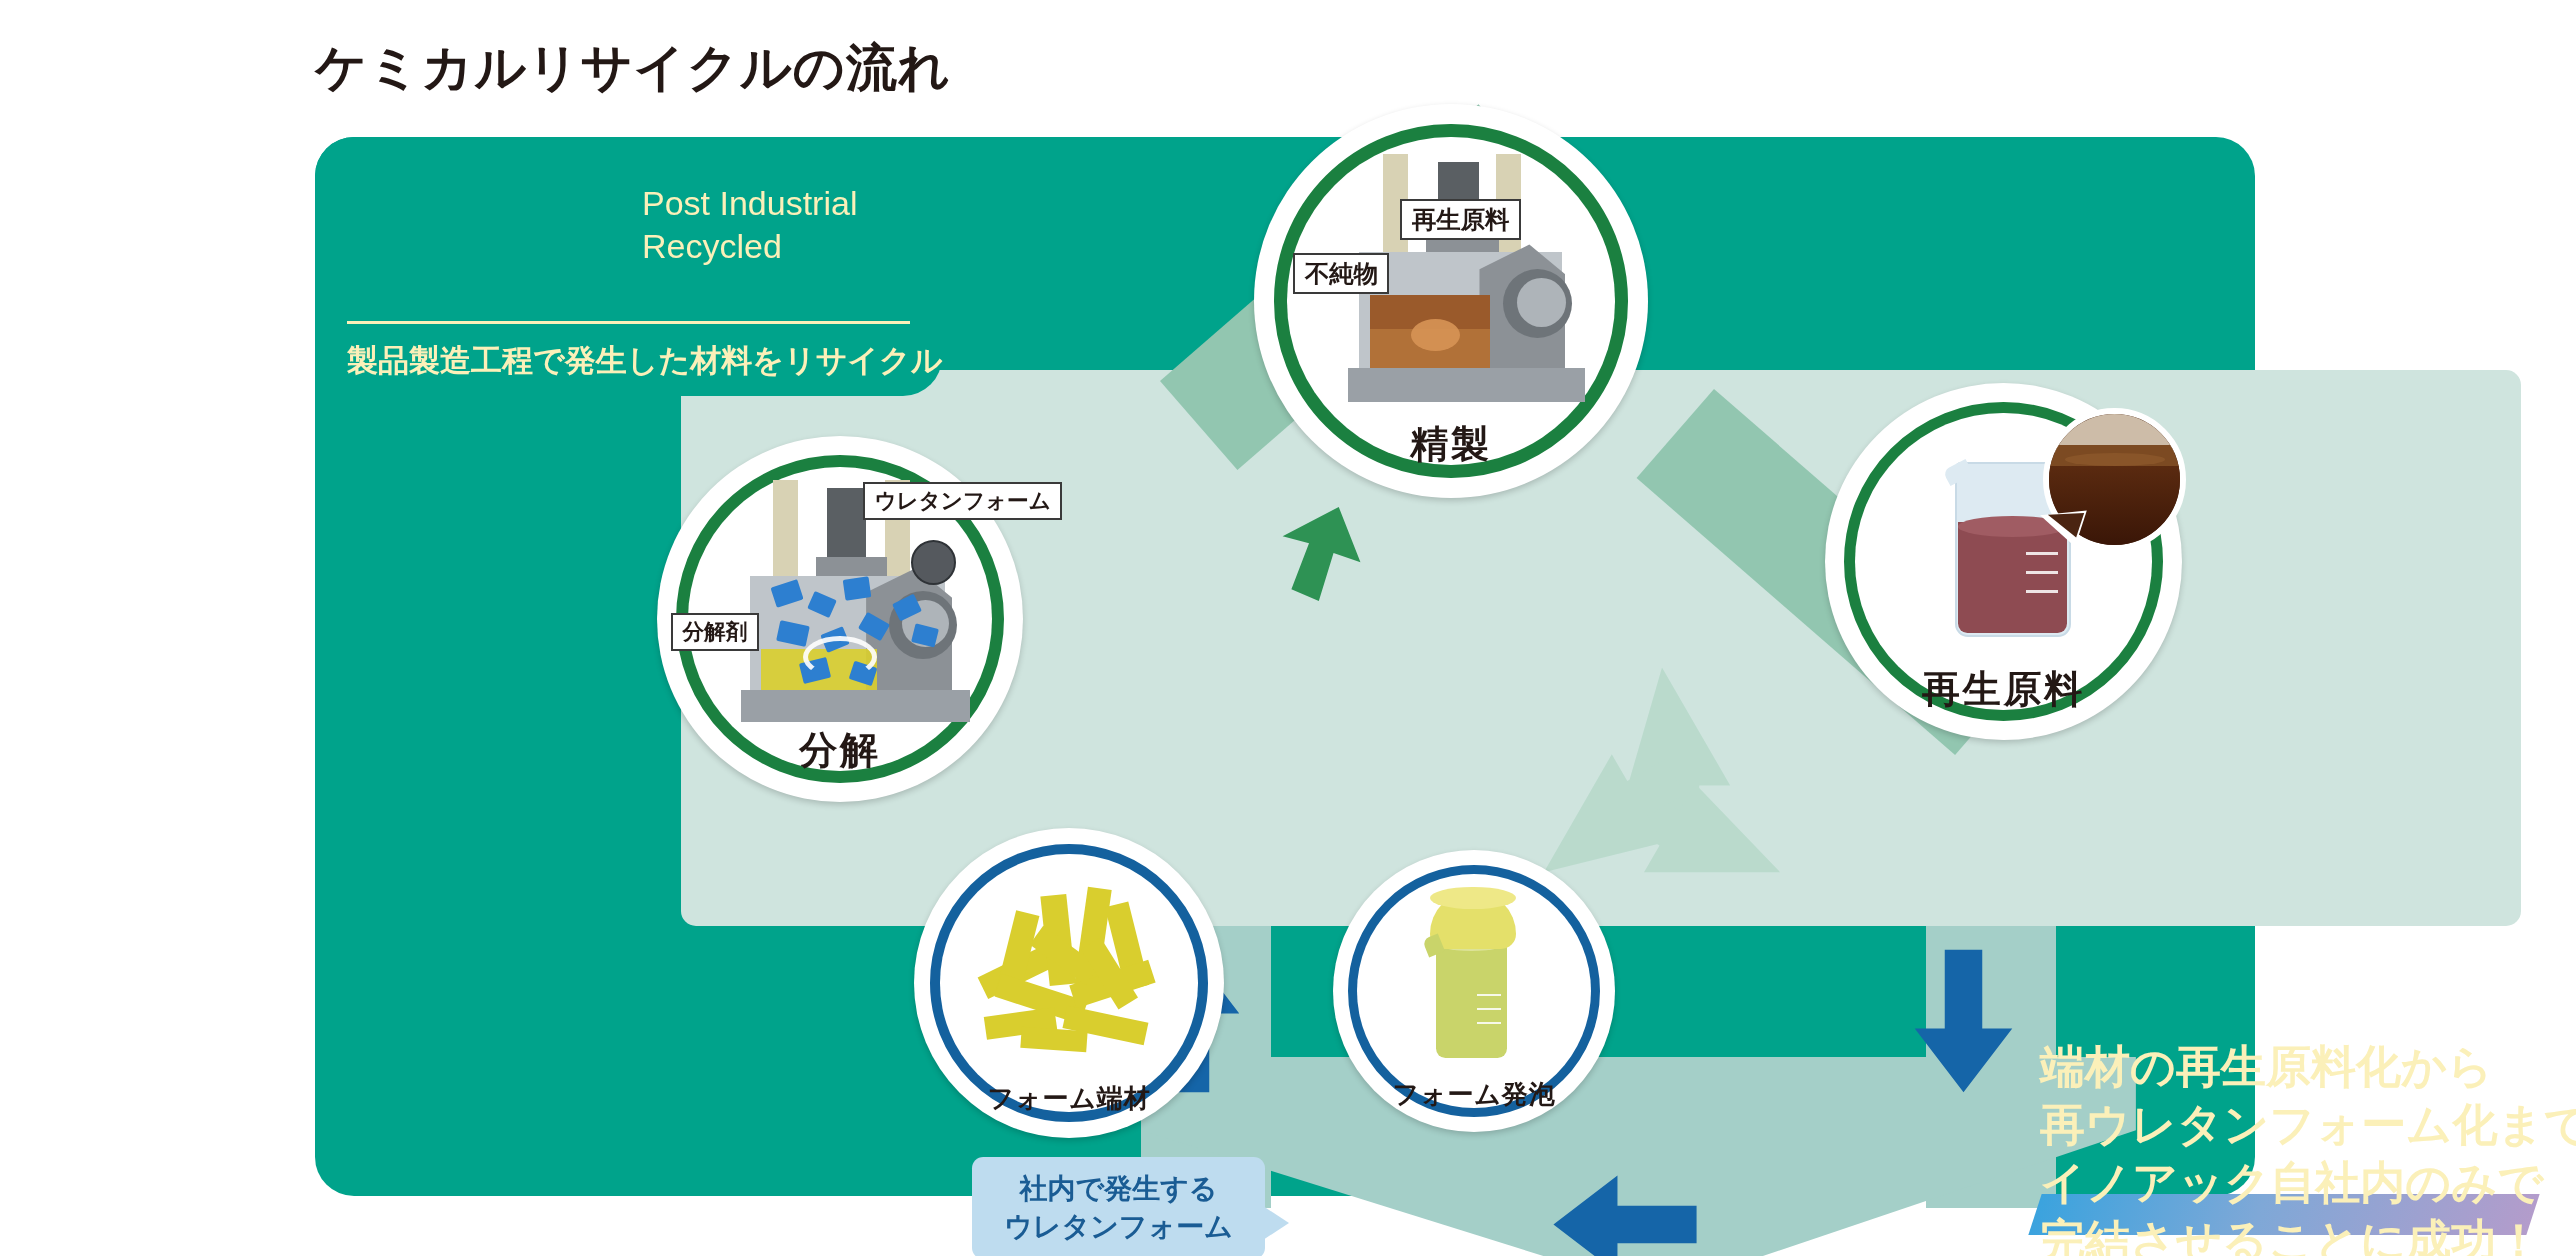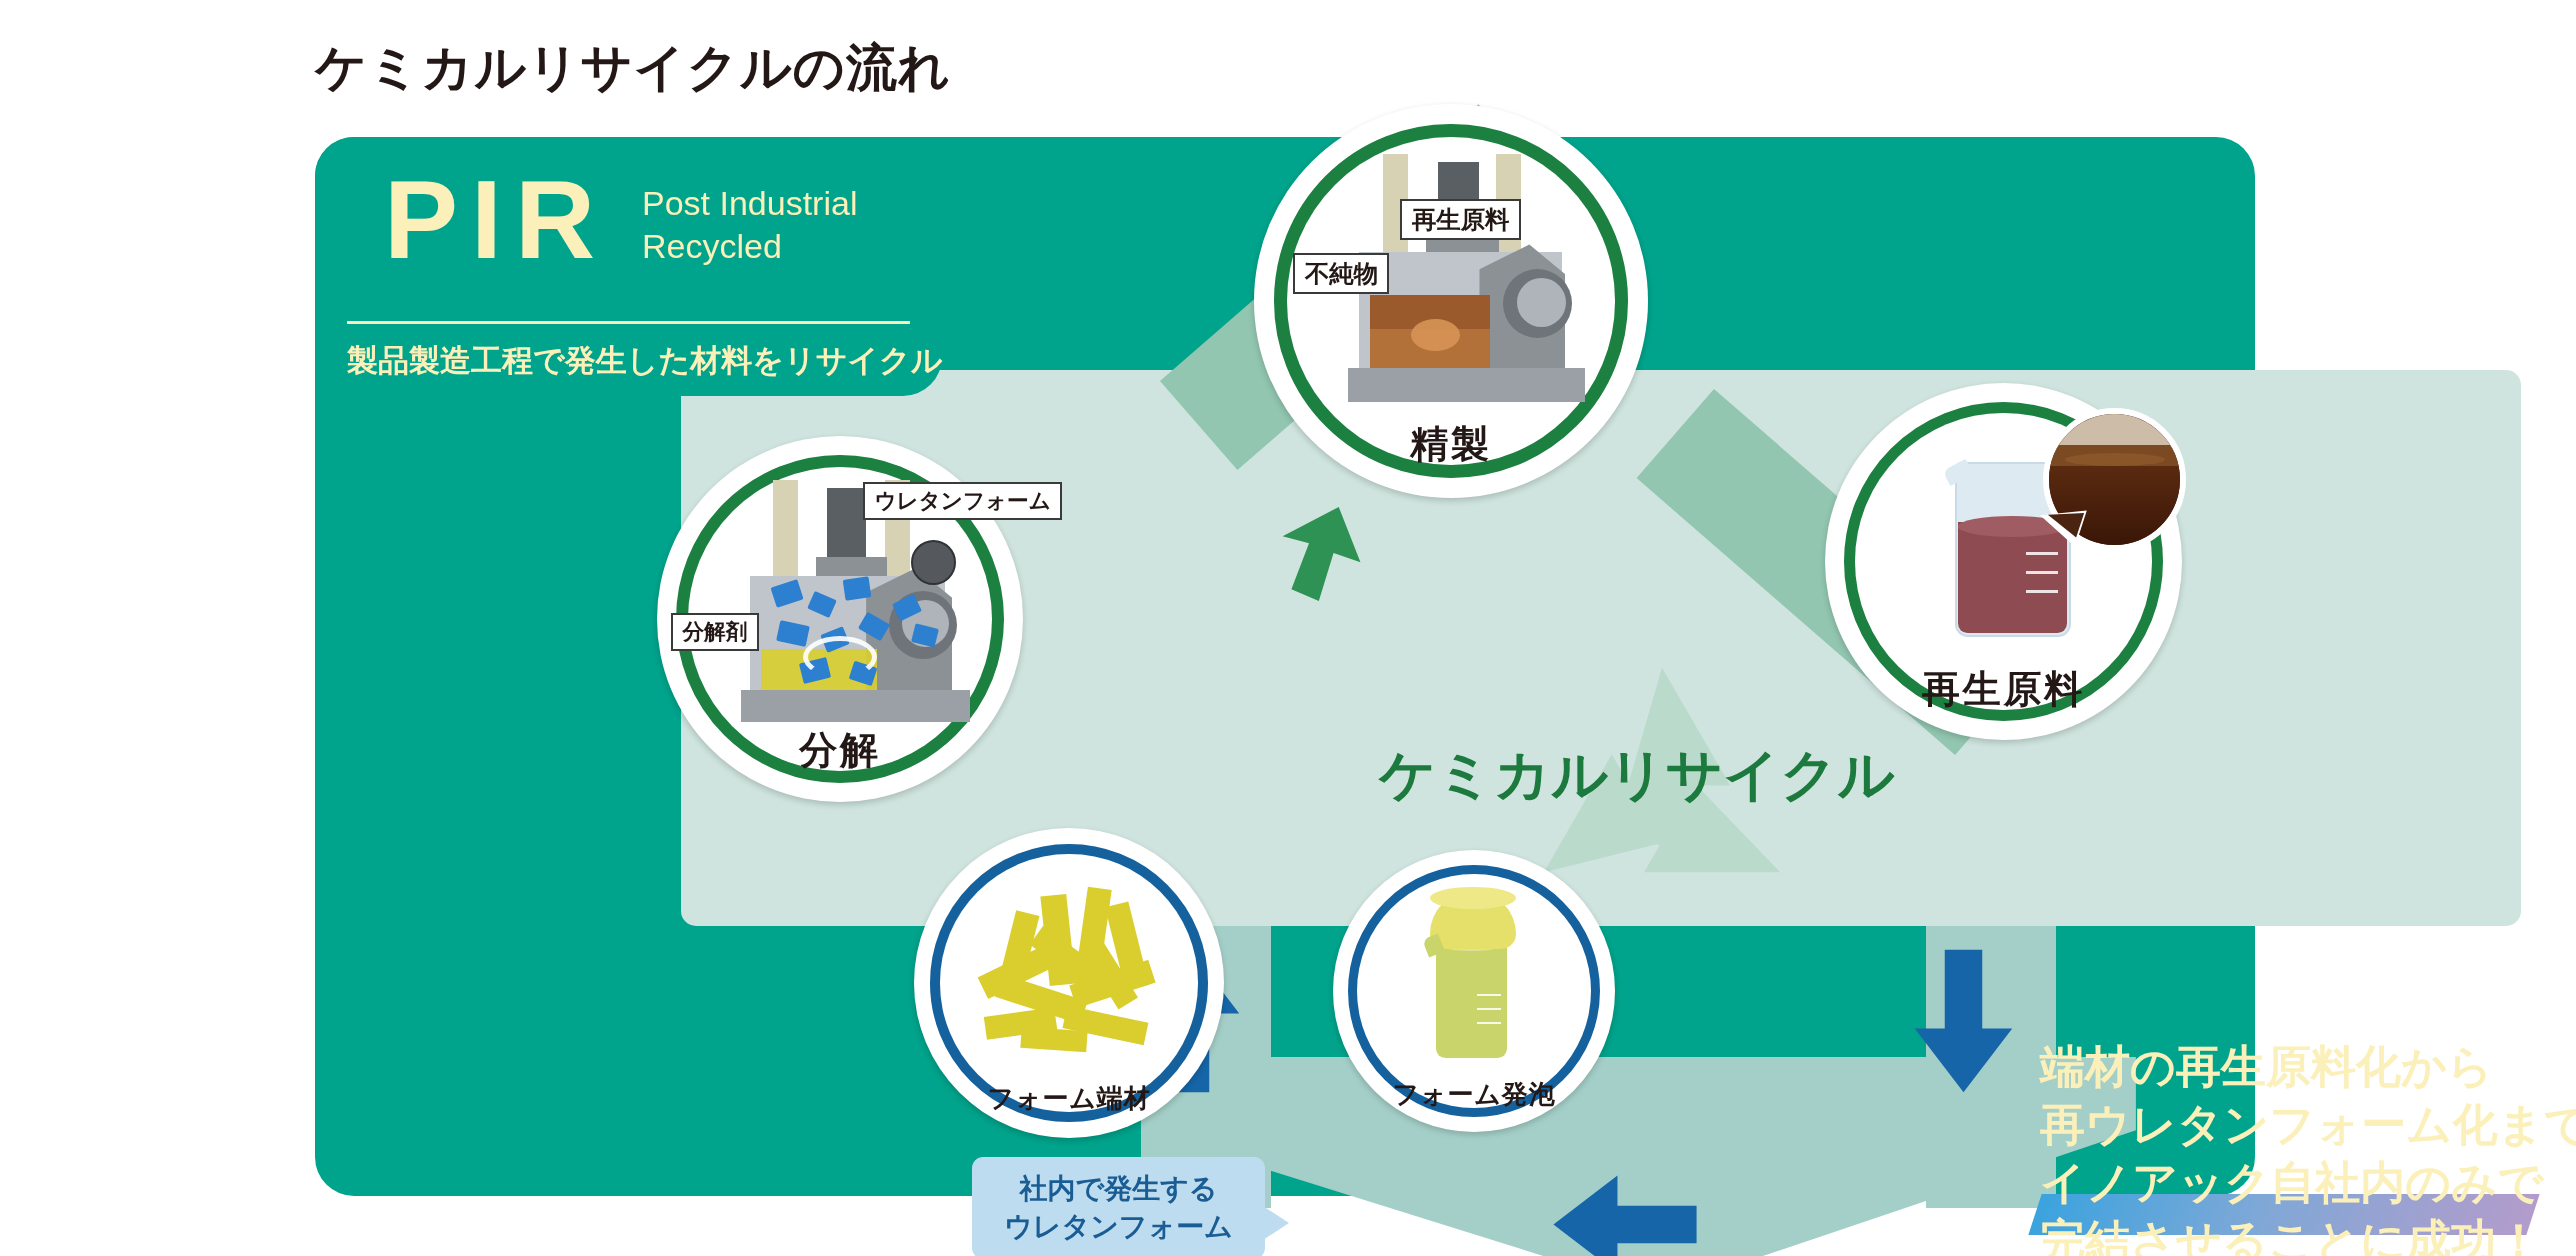--- a/index.html
+++ b/index.html
@@ -168,21 +168,20 @@
   </svg>
 
   <svg id="recycle-mark" viewBox="0 0 100 100">
     <g fill="#A9D3BF">
       <path d="M50 6 L72 44 L62 44 L62 58 L49 58 L49 44 L39 44 Z" transform="rotate(0 50 50)"></path>
       <path d="M50 6 L72 44 L62 44 L62 58 L49 58 L49 44 L39 44 Z" transform="rotate(120 50 50)"></path>
       <path d="M50 6 L72 44 L62 44 L62 58 L49 58 L49 44 L39 44 Z" transform="rotate(240 50 50)"></path>
     </g>
   </svg>
 
-  <div id="center-caption">ケミカルリサイクル</div>
 
   <svg class="arrow" style="left:948px;top:357px;width:122px;height:122px;" viewBox="0 0 100 100">
     <polygon points="70,14 78,62 58,50 38,86 18,72 40,38 20,28" fill="#2E9254" transform="rotate(-12 50 50)"></polygon>
   </svg>
 
   <svg class="arrow" style="left:1502px;top:357px;width:122px;height:122px;" viewBox="0 0 100 100">
     <polygon points="70,86 78,38 58,50 38,14 18,28 40,62 20,72" fill="#2E9254" transform="rotate(12 50 50)"></polygon>
   </svg>
 
   <svg class="arrow" style="left:1592px;top:809px;width:113px;height:150px;" viewBox="0 0 60 80">
@@ -359,21 +358,20 @@
   <div class="hl" id="hl1"></div>
 
   <div id="success-text">
     <div>端材の再生原料化から</div>
     <div>再ウレタンフォーム化まで</div>
     <div>イノアック自社内のみで</div>
     <div>完結させることに成功！</div>
   </div>
 
   <div id="pir-badge" style="left:0;top:0;">
-    <div id="pir-letters">PIR</div>
     <div id="pir-sub">
       <div>Post Industrial</div>
       <div>Recycled</div>
     </div>
     <div id="pir-rule"></div>
     <div id="pir-caption">製品製造工程で発生した材料をリサイクル</div>
   </div>
 
 </div>
 

